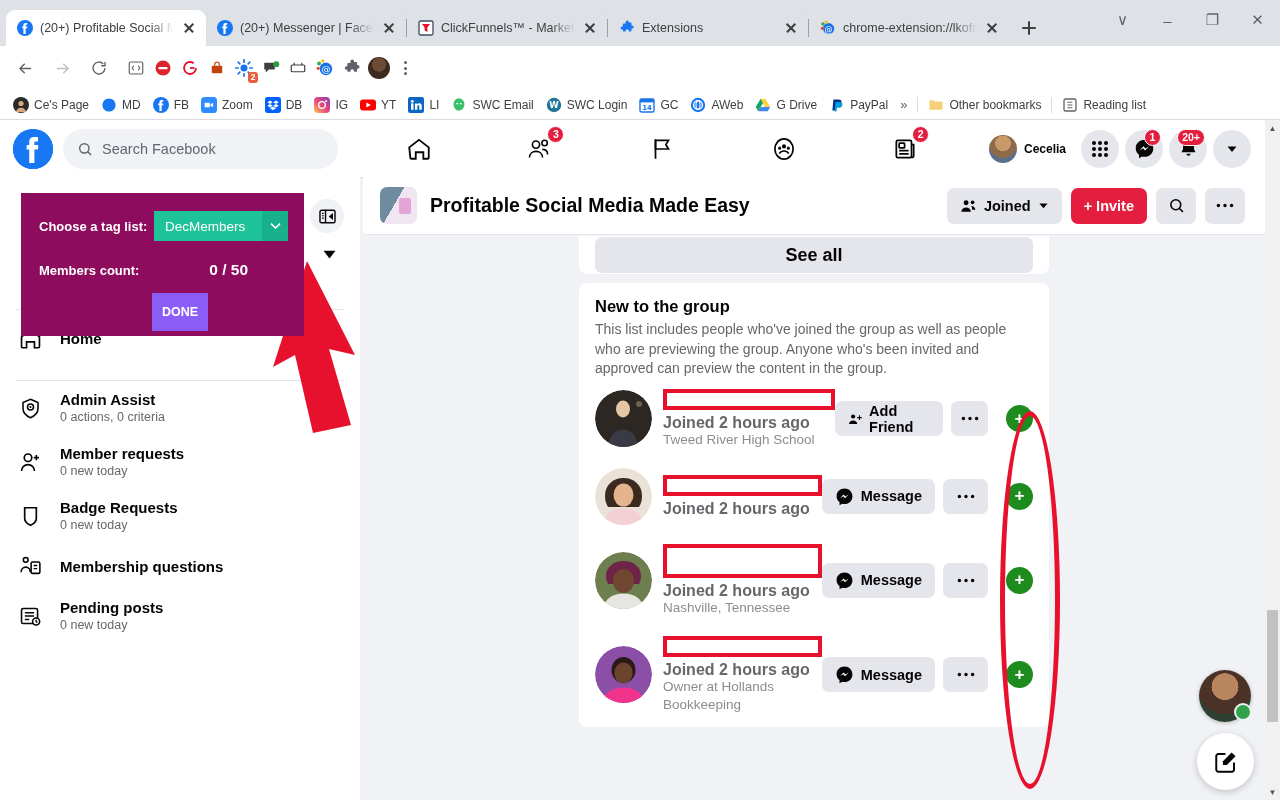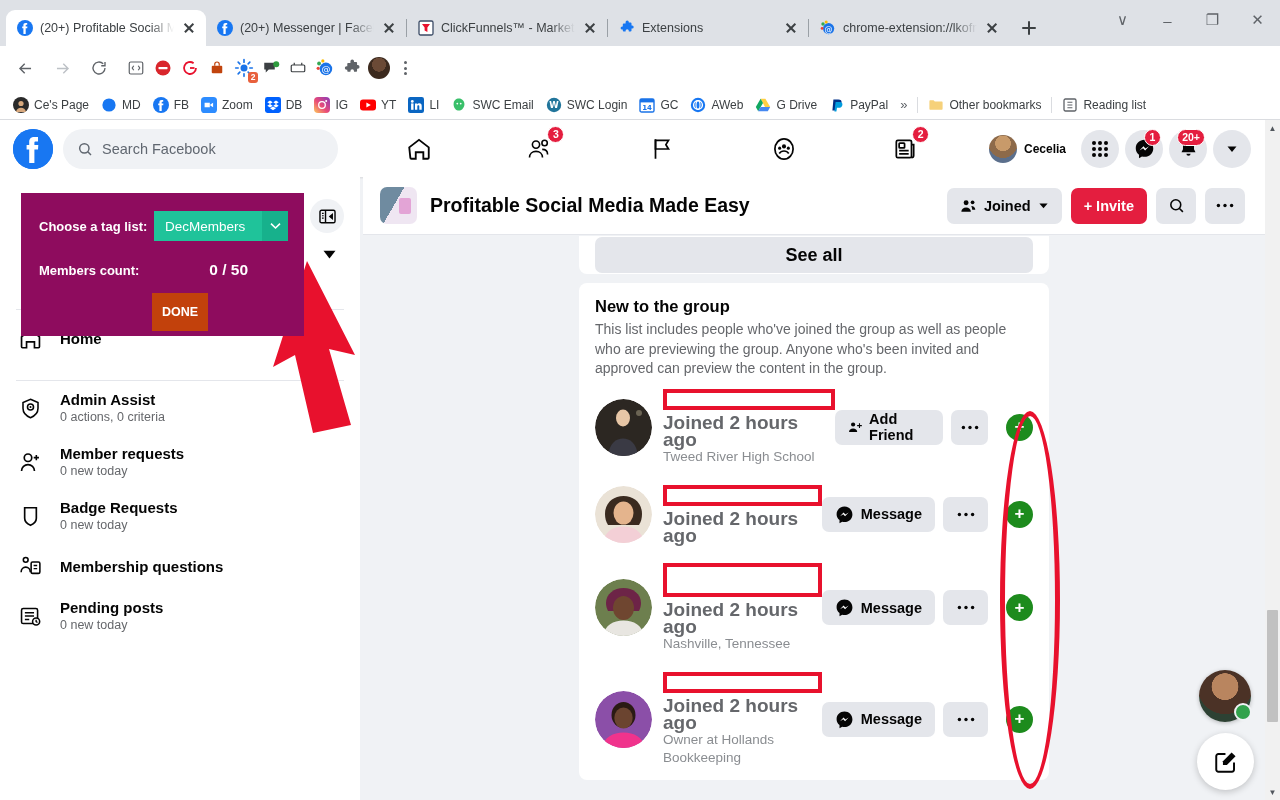--- a/index.html
+++ b/index.html
@@ -198,21 +198,21 @@
     font-size: 18px; font-weight: bold; color: #050505;
   }
   .list-card { margin-top: 9px; background: #ffffff; border-radius: 8px; padding: 14px 16px 4px; }
   .list-title { font-size: 16.5px; font-weight: bold; color: #050505; }
   .list-desc { font-size: 14px; color: #65676b; line-height: 19.5px; margin-top: 4px; }
 
   .member-row { display: flex; align-items: center; padding: 10px 0 9px; position: relative; }
   .member-av { width: 57px; height: 57px; border-radius: 50%; flex: 0 0 57px; overflow: hidden; }
   .member-info { margin-left: 11px; width: 196px; }
   .name-redact { height: 21px; border: 4px solid #e8112d; background: #ffffff; }
-  .member-joined { font-size: 19px; font-weight: bold; color: #65676b; margin-top: 4px; line-height: 17px; }
+  .member-joined { font-size: 16px; font-weight: bold; color: #65676b; margin-top: 4px; line-height: 17px; }
   .member-meta { font-size: 13.5px; color: #8a8d91; line-height: 18px; }
   .row-actions { margin-left: auto; display: flex; align-items: center; gap: 8px; }
   .act-btn {
     height: 35px; border-radius: 7px; background: #e4e6eb; display: flex; align-items: center;
     justify-content: center; gap: 7px; padding: 0 13px; font-size: 14.5px; font-weight: bold; color: #050505;
   }
   .act-btn.more { width: 45px; padding: 0; font-size: 16px; letter-spacing: 1px; }
   .plus-btn {
     width: 27px; height: 27px; border-radius: 50%; background: #1d8b1d; flex: 0 0 27px;
     display: flex; align-items: center; justify-content: center; color: #fff;
@@ -238,21 +238,21 @@
     align-items: center; padding: 0 20px 0 11px; position: relative;
   }
   .tp-select-val { font-size: 13.5px; color: #ffffff; }
   .tp-select-arrow {
     position: absolute; right: 0; top: 0; width: 26px; height: 30px; background: #17b18c;
     display: flex; align-items: center; justify-content: center; color: #ffffff; font-size: 11px;
   }
   .tp-row2 { display: flex; align-items: center; margin-top: 20px; }
   .tp-count { margin-left: auto; margin-right: 40px; font-size: 15.5px; font-weight: bold; color: #ffffff; }
   .tp-done {
-    margin: 14px 0 0 113px; width: 56px; height: 38px; background: #c2410c;
+    margin: 14px 0 0 113px; width: 56px; height: 38px; background: #8b5cf6;
     display: flex; align-items: center; justify-content: center;
     font-size: 12.5px; font-weight: bold; color: #ffffff;
   }
 
   
   .chat-av {
     position: absolute; right: 29px; bottom: 78px; width: 52px; height: 52px; border-radius: 50%;
     background: radial-gradient(circle at 50% 32%, #b9855f 0 30%, #4b3226 31% 62%, #2d4133 63% 100%);
     box-shadow: 0 1px 4px rgba(0,0,0,.25); z-index: 30;
   }

